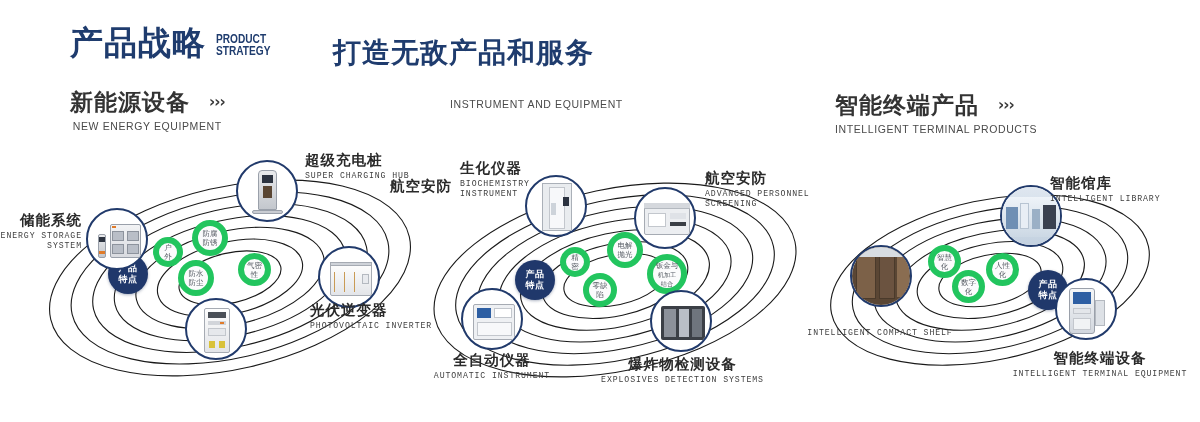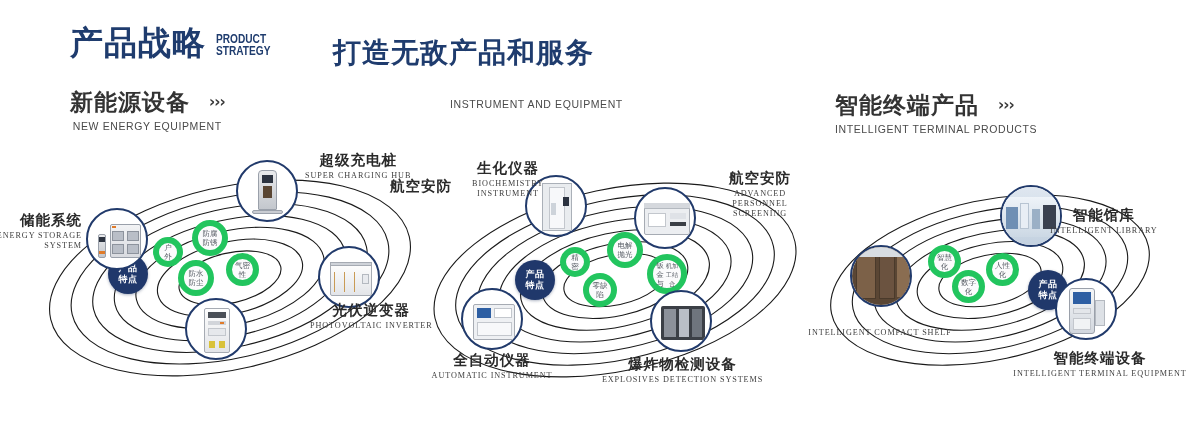--- a/index.html
+++ b/index.html
@@ -90,25 +90,25 @@
 
   
   .plabel{position:absolute;white-space:nowrap;}
   .plabel .cn{
     font-size:14.5px;font-weight:bold;color:#2a2a2a;letter-spacing:1px;
     line-height:1.15;
     font-family:"DejaVu Sans","Liberation Sans",sans-serif;
   }
   .plabel .en{
     font-size:8.2px;color:#3e3e3e;letter-spacing:0.9px;margin-top:2px;
-    line-height:10px;font-family:Liberation Serif, serif;
+    line-height:10px;font-family:Liberation Mono, monospace;
   }
   .ta-r{text-align:right;}
   .ta-c{text-align:center;}
-  .ta-l{text-align:center;}
+  .ta-l{text-align:left;}
 
   
   .dev{position:absolute;box-sizing:border-box;}
 
   
   .cab{background:linear-gradient(180deg,#f2f3f5,#d9dbe0);border:1px solid #9aa0aa;border-radius:2px;}
   .cabdoor{position:absolute;background:#b9bec7;border:1px solid #8d939d;}
   .orange{background:#e07b2a;}
   .pole{background:linear-gradient(180deg,#e9eaec,#c3c7cd);border:1px solid #9aa0aa;border-radius:2px;}
   .screen{background:#2c3340;}
@@ -169,21 +169,21 @@
       <span>户外</span>
     </div>
     <div class="fbubble" style="left:162px;top:70px;width:36px;height:36px;flex-direction:column;">
       <span>防腐</span>
       <span>防锈</span>
     </div>
     <div class="fbubble" style="left:148px;top:110px;width:36px;height:36px;flex-direction:column;">
       <span>防水</span>
       <span>防尘</span>
     </div>
-    <div class="fbubble" style="left:196px;top:103px;width:33px;height:33px;">
+    <div class="fbubble" style="left:208px;top:103px;width:33px;height:33px;">
       <span>气密性</span>
     </div>
     <div class="corebubble" style="left:78px;top:104px;width:40px;height:40px;flex-direction:column;">
       <span>产品</span>
       <span>特点</span>
     </div>
 
     <div class="pcircle" style="left:56px;top:58px;width:62px;height:62px;">
       <div class="ph">
         <div class="dev pole" style="left:10px;top:24px;width:8px;height:24px;"></div>
@@ -259,21 +259,21 @@
     <div class="fbubble" style="left:145px;top:97px;width:30px;height:30px;">
       <span>精密</span>
     </div>
     <div class="fbubble" style="left:192px;top:82px;width:36px;height:36px;flex-direction:column;">
       <span>电解</span>
       <span>抛光</span>
     </div>
     <div class="fbubble" style="left:168px;top:123px;width:34px;height:34px;">
       <span>零缺陷</span>
     </div>
-    <div class="fbubble" style="left:232px;top:104px;width:40px;height:40px;flex-direction:row;">
+    <div class="fbubble" style="left:232px;top:104px;width:40px;height:40px;flex-direction:column;">
       <span>钣金与</span>
       <span style="font-size:6.2px;">机加工结合</span>
     </div>
     <div class="corebubble" style="left:100px;top:110px;width:40px;height:40px;flex-direction:column;">
       <span>产品</span>
       <span>特点</span>
     </div>
 
     <div class="pcircle" style="left:110px;top:25px;width:62px;height:62px;">
       <div class="ph">
@@ -360,21 +360,21 @@
 
     <div class="pcircle" style="left:200px;top:35px;width:62px;height:62px;">
       <div class="ph glass">
         <div class="dev" style="left:0px;top:10px;width:58px;height:40px;background:linear-gradient(180deg,#eef3f8,#ccd8e4);"></div>
         <div class="dev" style="left:4px;top:20px;width:12px;height:22px;background:#6f8fb4;"></div>
         <div class="dev" style="left:18px;top:16px;width:9px;height:26px;background:#e8eef5;border:1px solid #b7c4d2;"></div>
         <div class="dev" style="left:30px;top:22px;width:8px;height:20px;background:#9bb0c6;"></div>
         <div class="dev dark" style="left:41px;top:18px;width:13px;height:24px;background:#3a4150;"></div>
       </div>
     </div>
-    <div class="plabel ta-l" style="left:250px;top:25px;margin-top:32px;">
+    <div class="plabel ta-l" style="left:250px;top:25px;">
       <div class="cn">智能馆库</div>
       <div class="en">INTELLIGENT LIBRARY</div>
     </div>
 
     <div class="pcircle" style="left:50px;top:95px;width:62px;height:62px;">
       <div class="ph">
         <div class="dev" style="left:0;top:0;width:58px;height:58px;background:#5a4634;"></div>
         <div class="dev" style="left:4px;top:8px;width:20px;height:44px;background:#7c6148;border:1px solid #4a3a2b;"></div>
         <div class="dev" style="left:27px;top:6px;width:16px;height:46px;background:#6b5340;border:1px solid #4a3a2b;"></div>
         <div class="dev" style="left:45px;top:10px;width:12px;height:40px;background:#8a6d51;"></div>

